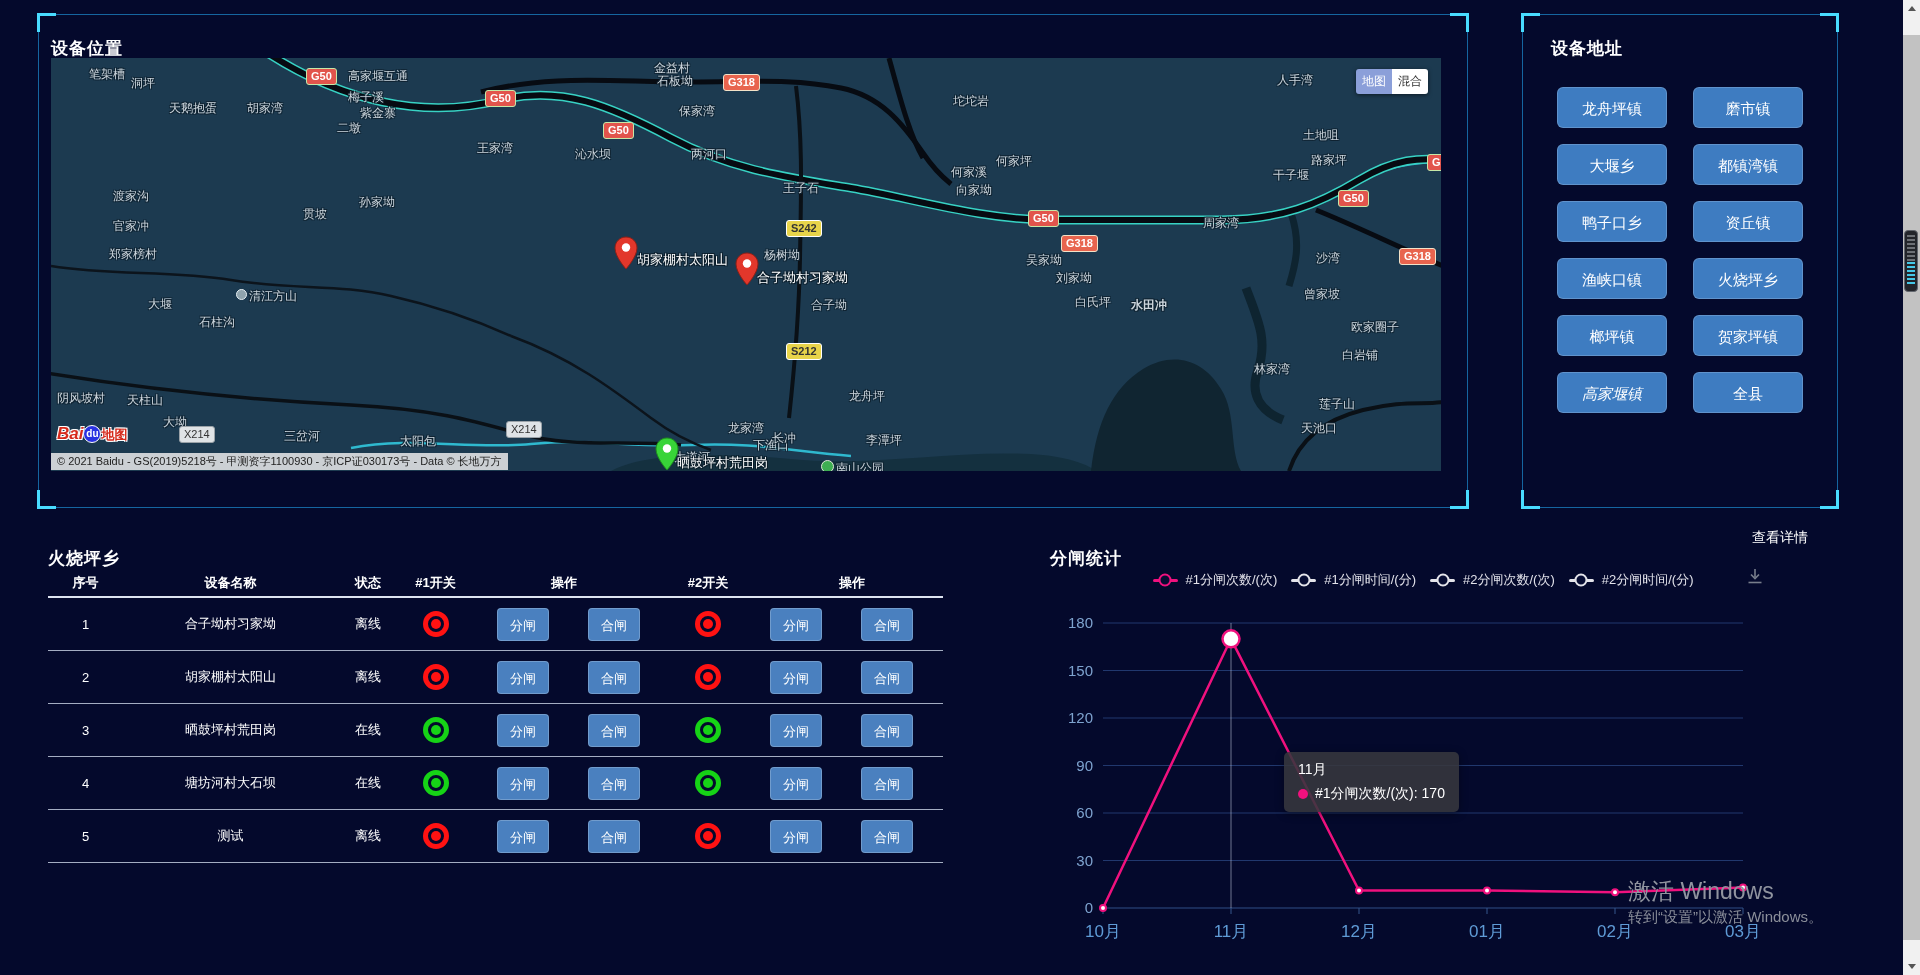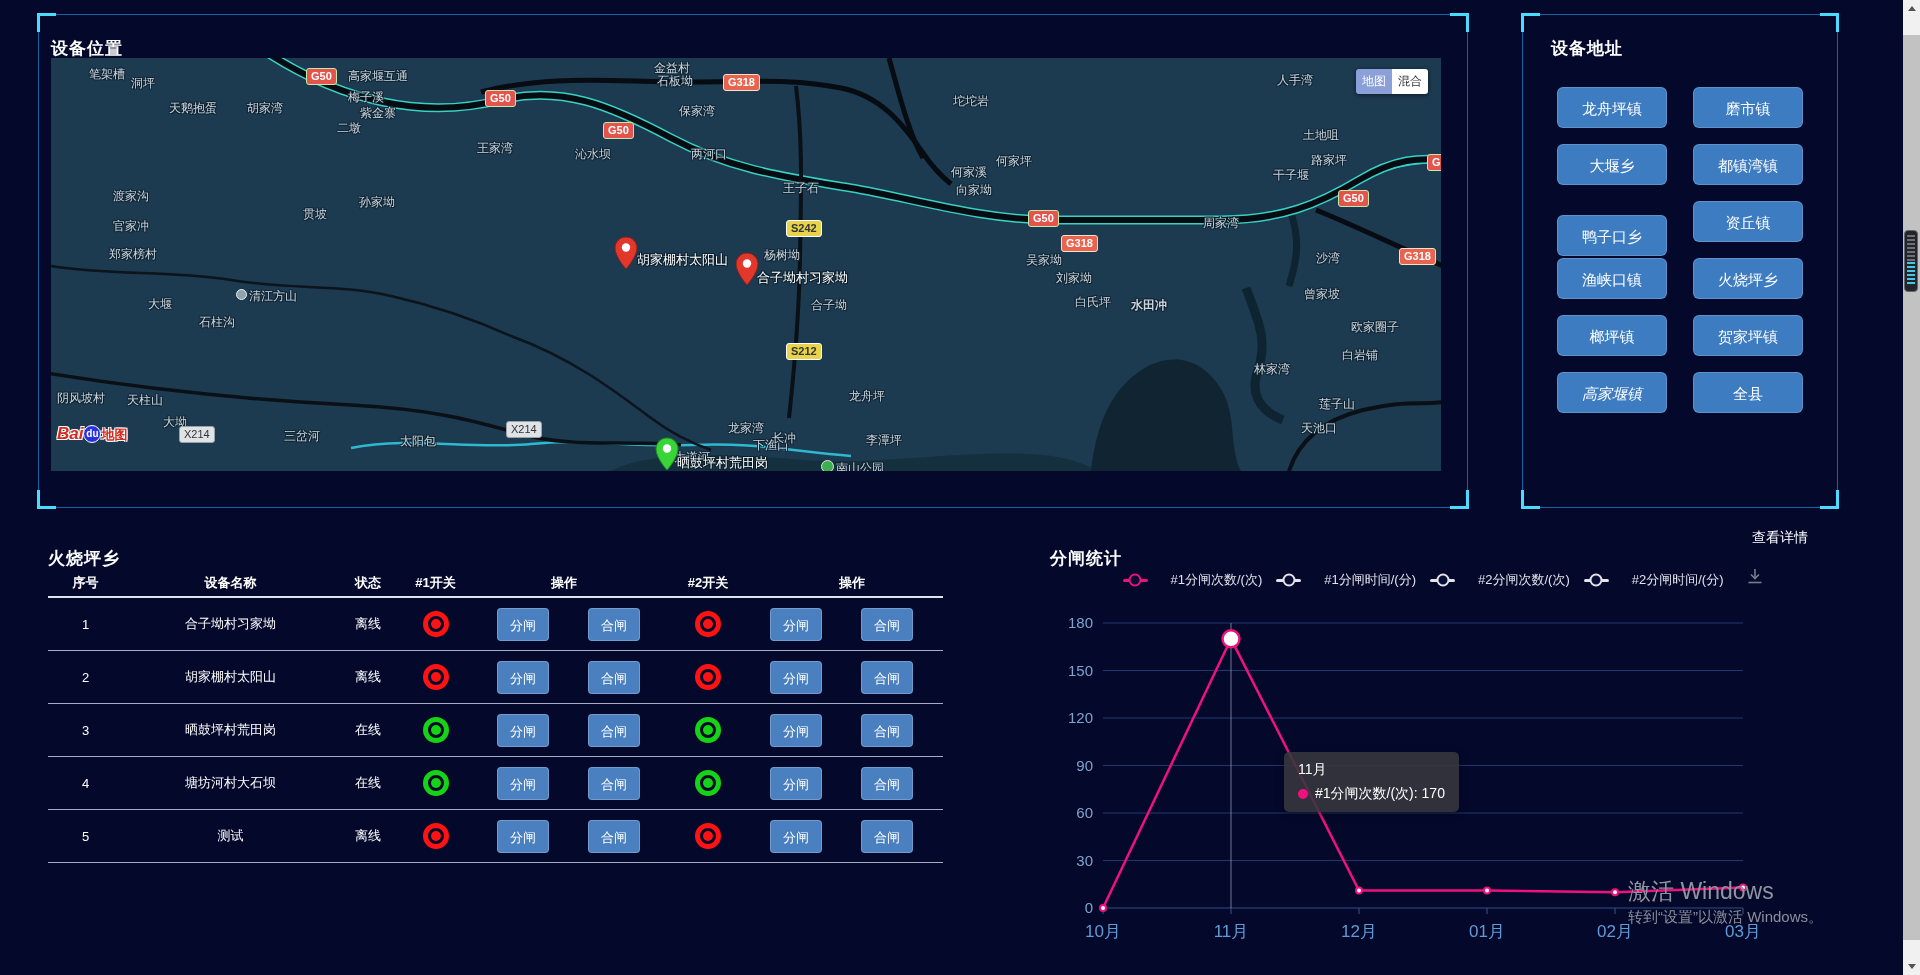--- a/index.html
+++ b/index.html
@@ -64,21 +64,21 @@
   .ind{width:26px;height:26px;border-radius:50%;box-sizing:border-box;display:flex;align-items:center;justify-content:center;}
   .ind i{width:10px;height:10px;border-radius:50%;display:block;}
   .act-btn{width:52px;height:33px;line-height:33px;text-align:center;background:#4a80bf;color:#fff;
     font-size:13px;border-radius:4px;cursor:pointer;border:1px solid rgba(255,255,255,.22);box-sizing:border-box;}
 
   
   .stats-section{position:absolute;left:1040px;top:533px;width:868px;height:430px;}
   .detail-link{position:absolute;left:712px;top:-4px;color:#fff;font-size:14px;cursor:pointer;}
   .dl-ico{position:absolute;left:706px;top:34px;cursor:pointer;}
   .legend{position:absolute;left:63px;top:38px;width:640px;display:flex;justify-content:center;gap:14px;align-items:center;}
-  .lg-item{display:flex;align-items:center;gap:23px;cursor:pointer;}
+  .lg-item{display:flex;align-items:center;gap:8px;cursor:pointer;}
   .lg-marker{width:25px;height:3px;border-radius:2px;position:relative;}
   .lg-marker i{position:absolute;left:50%;top:50%;transform:translate(-50%,-50%);width:9px;height:9px;
     border-radius:50%;background:#070d33;box-sizing:content-box;}
   .lg-label{font-size:13px;color:#e2e2ea;}
   .chart-box{position:absolute;left:20px;top:67px;width:840px;height:350px;}
   .tooltip{position:absolute;left:224px;top:152px;background:rgba(55,55,62,.88);border-radius:5px;
     padding:9px 14px;color:#fff;font-size:14px;box-shadow:0 2px 8px rgba(0,0,0,.4);white-space:nowrap;}
   .tooltip .tt2{margin-top:6px;display:flex;align-items:center;gap:7px;}
   .tt-dot{width:10px;height:10px;border-radius:50%;display:inline-block;}
 
@@ -223,35 +223,36 @@
         </div>
 
       <div class="map-type">
         <span class="active">地图</span>
         <span class="plain">混合</span>
       </div>
 
       <div class="bd-logo">
         <span class="bai">Bai</span><span class="du">du</span><span class="ditu">地图</span>
       </div>
+      <div class="map-copy">© 2021 Baidu - GS(2019)5218号 - 甲测资字1100930 - 京ICP证030173号 - Data © 长地万方</div>
     </div>
   </section>
 
   <section class="panel addr-panel">
     <div class="corner tl"></div>
     <div class="corner tr"></div>
     <div class="corner bl"></div>
     <div class="corner br"></div>
     <h2 class="panel-title" style="left:28px;">设备地址</h2>
     <div class="addr-grid" id="addrGrid">
         <div class="addr-btn" style="left: 0px; top: 0px;">龙舟坪镇</div>
         <div class="addr-btn" style="left: 136px; top: 0px;">磨市镇</div>
         <div class="addr-btn" style="left: 0px; top: 57px;">大堰乡</div>
         <div class="addr-btn" style="left: 136px; top: 57px;">都镇湾镇</div>
-        <div class="addr-btn" style="left: 0px; top: 128px;">鸭子口乡</div>
+        <div class="addr-btn" style="left: 0px; top: 114px;">鸭子口乡</div>
         <div class="addr-btn" style="left: 136px; top: 114px;">资丘镇</div>
         <div class="addr-btn" style="left: 0px; top: 171px;">渔峡口镇</div>
         <div class="addr-btn" style="left: 136px; top: 171px;">火烧坪乡</div>
         <div class="addr-btn" style="left: 0px; top: 228px;">榔坪镇</div>
         <div class="addr-btn" style="left: 136px; top: 228px;">贺家坪镇</div>
         <div class="addr-btn" style="left: 0px; top: 285px; font-style: italic;">高家堰镇</div>
         <div class="addr-btn" style="left: 136px; top: 285px;">全县</div>
       </div>
   </section>
 

